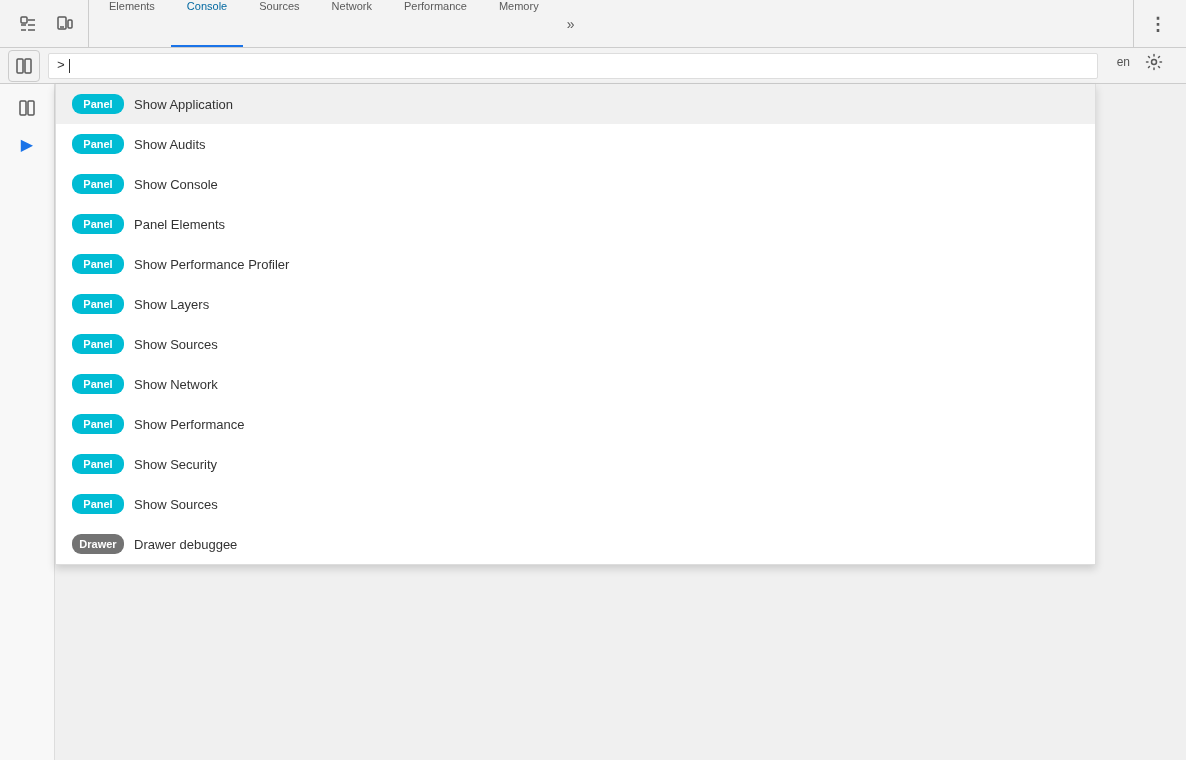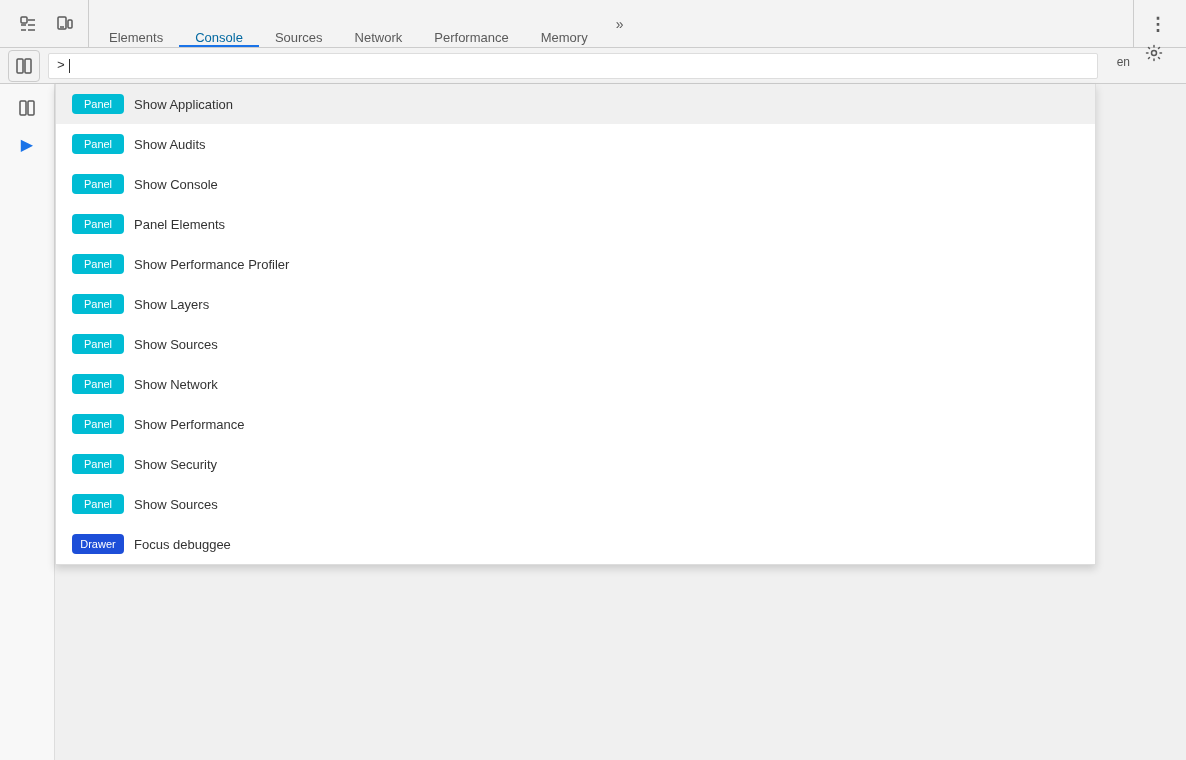--- a/index.html
+++ b/index.html
@@ -48,26 +48,26 @@
     .tabs-area {
       display: flex;
       align-items: center;
       height: 100%;
       flex: 1;
       padding-left: 4px;
     }
 
     .tab {
       display: flex;
-      align-items: flex-end;
+      align-items: flex-start;
       height: 100%;
       padding: 0 16px;
       cursor: pointer;
       color: #5a5a5a;
-      font-size: 13px;
+      font-size: 11px;
       border-bottom: 2px solid transparent;
       white-space: nowrap;
     }
     .tab.active {
       color: #0369a1;
       border-bottom: 2px solid #1a73e8;
     }
 
     .tab-overflow {
       display: flex;
@@ -179,29 +179,29 @@
       gap: 10px;
       border-bottom: none;
     }
     .dropdown-item.highlighted { background: #f0f0f0; }
 
     .badge {
       display: inline-flex;
       align-items: center;
       justify-content: center;
       padding: 2px 4px;
-      border-radius: 4px;
+      border-radius: 9px;
       font-size: 11px;
-      font-weight: 400;
+      font-weight: 700;
       color: white;
       min-width: 52px;
       height: 20px;
     }
     .badge-panel { background: #00bcd4; }
-    .badge-drawer { background: #1d4ed8; }
+    .badge-drawer { background: #737373; }
 
     .item-label {
       font-size: 13px;
       color: #333;
       text-align: center;
     }
 
     
     .gear-icon-svg {
       width: 18px;
@@ -269,21 +269,21 @@
       <rect x="1" y="1" width="6" height="14" rx="1" stroke="#5a5a5a" stroke-width="1.5" fill="none"></rect>
       <rect x="9" y="1" width="6" height="14" rx="1" stroke="#5a5a5a" stroke-width="1.5" fill="none"></rect>
     </svg>
   </button>
 
   <div class="console-input-area" style="flex:1; margin-right: 80px;">
     <span class="console-prompt">&gt;</span>
     <span class="console-cursor"></span>
   </div>
 
-  <div style="position:absolute; right: 8px; top: 33px; display:flex; align-items:flex-end; gap:8px; height:36px; padding: 0 8px;">
+  <div style="position:absolute; right: 8px; top: 44px; display:flex; align-items:center; gap:8px; height:36px; padding: 0 8px;">
     <span style="font-size:12px; color:#555;">en</span>
     <button class="icon-btn">
       <svg class="gear-icon-svg" viewBox="0 0 18 18" fill="none" xmlns="http://www.w3.org/2000/svg">
         <circle cx="9" cy="9" r="2.5" stroke="#5a5a5a" stroke-width="1.5"></circle>
         <path d="M9 1.5v1.5M9 15v1.5M1.5 9H3M15 9h1.5M3.5 3.5l1 1M13.5 13.5l1 1M14.5 3.5l-1 1M4.5 13.5l-1 1" stroke="#5a5a5a" stroke-width="1.5" stroke-linecap="round"></path>
       </svg>
     </button>
   </div>
 </div>
 
@@ -341,17 +341,17 @@
       <div class="dropdown-item">
         <span class="badge badge-panel">Panel</span>
         <span class="item-label">Show Security</span>
       </div>
       <div class="dropdown-item">
         <span class="badge badge-panel">Panel</span>
         <span class="item-label">Show Sources</span>
       </div>
       <div class="dropdown-item">
         <span class="badge badge-drawer">Drawer</span>
-        <span class="item-label">Focus debuggee</span>
+        <span class="item-label">Drawer debuggee</span>
       </div>
     </div>
 
 </div>
 
 </body></html>

